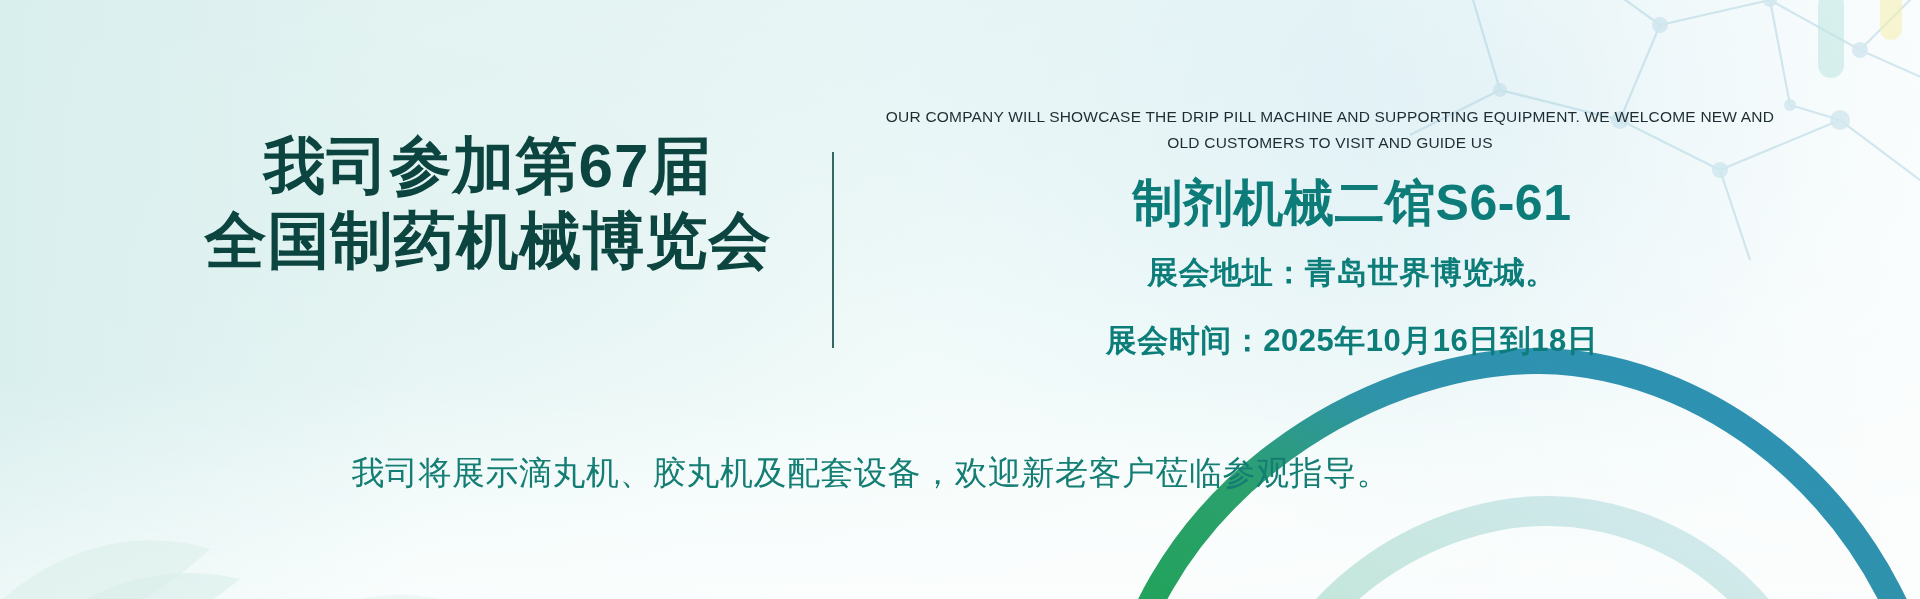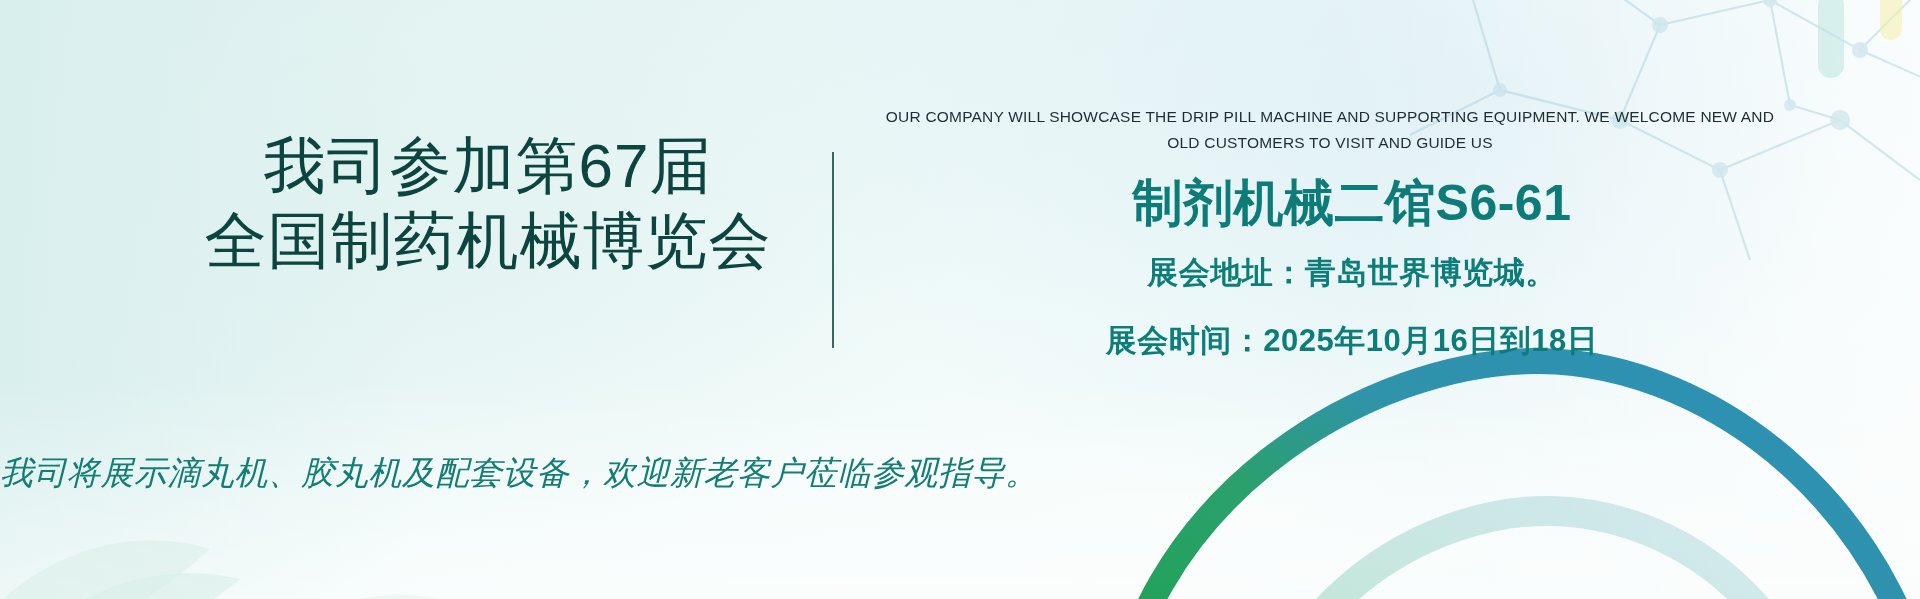--- a/index.html
+++ b/index.html
@@ -70,21 +70,21 @@
 
   
   .title-block {
     position:absolute;
     left:152px; top:128px;
     width:672px;
     text-align:center;
   }
   .title-line {
     font-family:"Liberation Sans","DejaVu Sans",sans-serif;
-    font-weight:400;
+    font-weight:700;
     font-size:62px;
     line-height:75px;
     letter-spacing:1px;
     color:#0c4540;
     white-space:nowrap;
   }
 
   
   .divider {
     position:absolute;
@@ -129,29 +129,28 @@
     color:#0d7d7a;
     letter-spacing:0.5px;
     white-space:nowrap;
   }
 
   
   .subtitle {
     position:absolute;
     left:0; top:452px;
     width:1390px;
-    text-align:left;
+    text-align:right;
     font-family:"Liberation Sans","DejaVu Sans",sans-serif;
     font-weight:400;
     font-size:33px;
     line-height:42px;
     letter-spacing:0.5px;
     color:#147d74;
     white-space:nowrap;
-    font-style:italic;
   }
 </style>
 </head>
 <body>
 
 <div class="banner">
 
   <div class="wash-left"></div>
   <div class="wash-right"></div>
   <div class="wash-bottom"></div>

